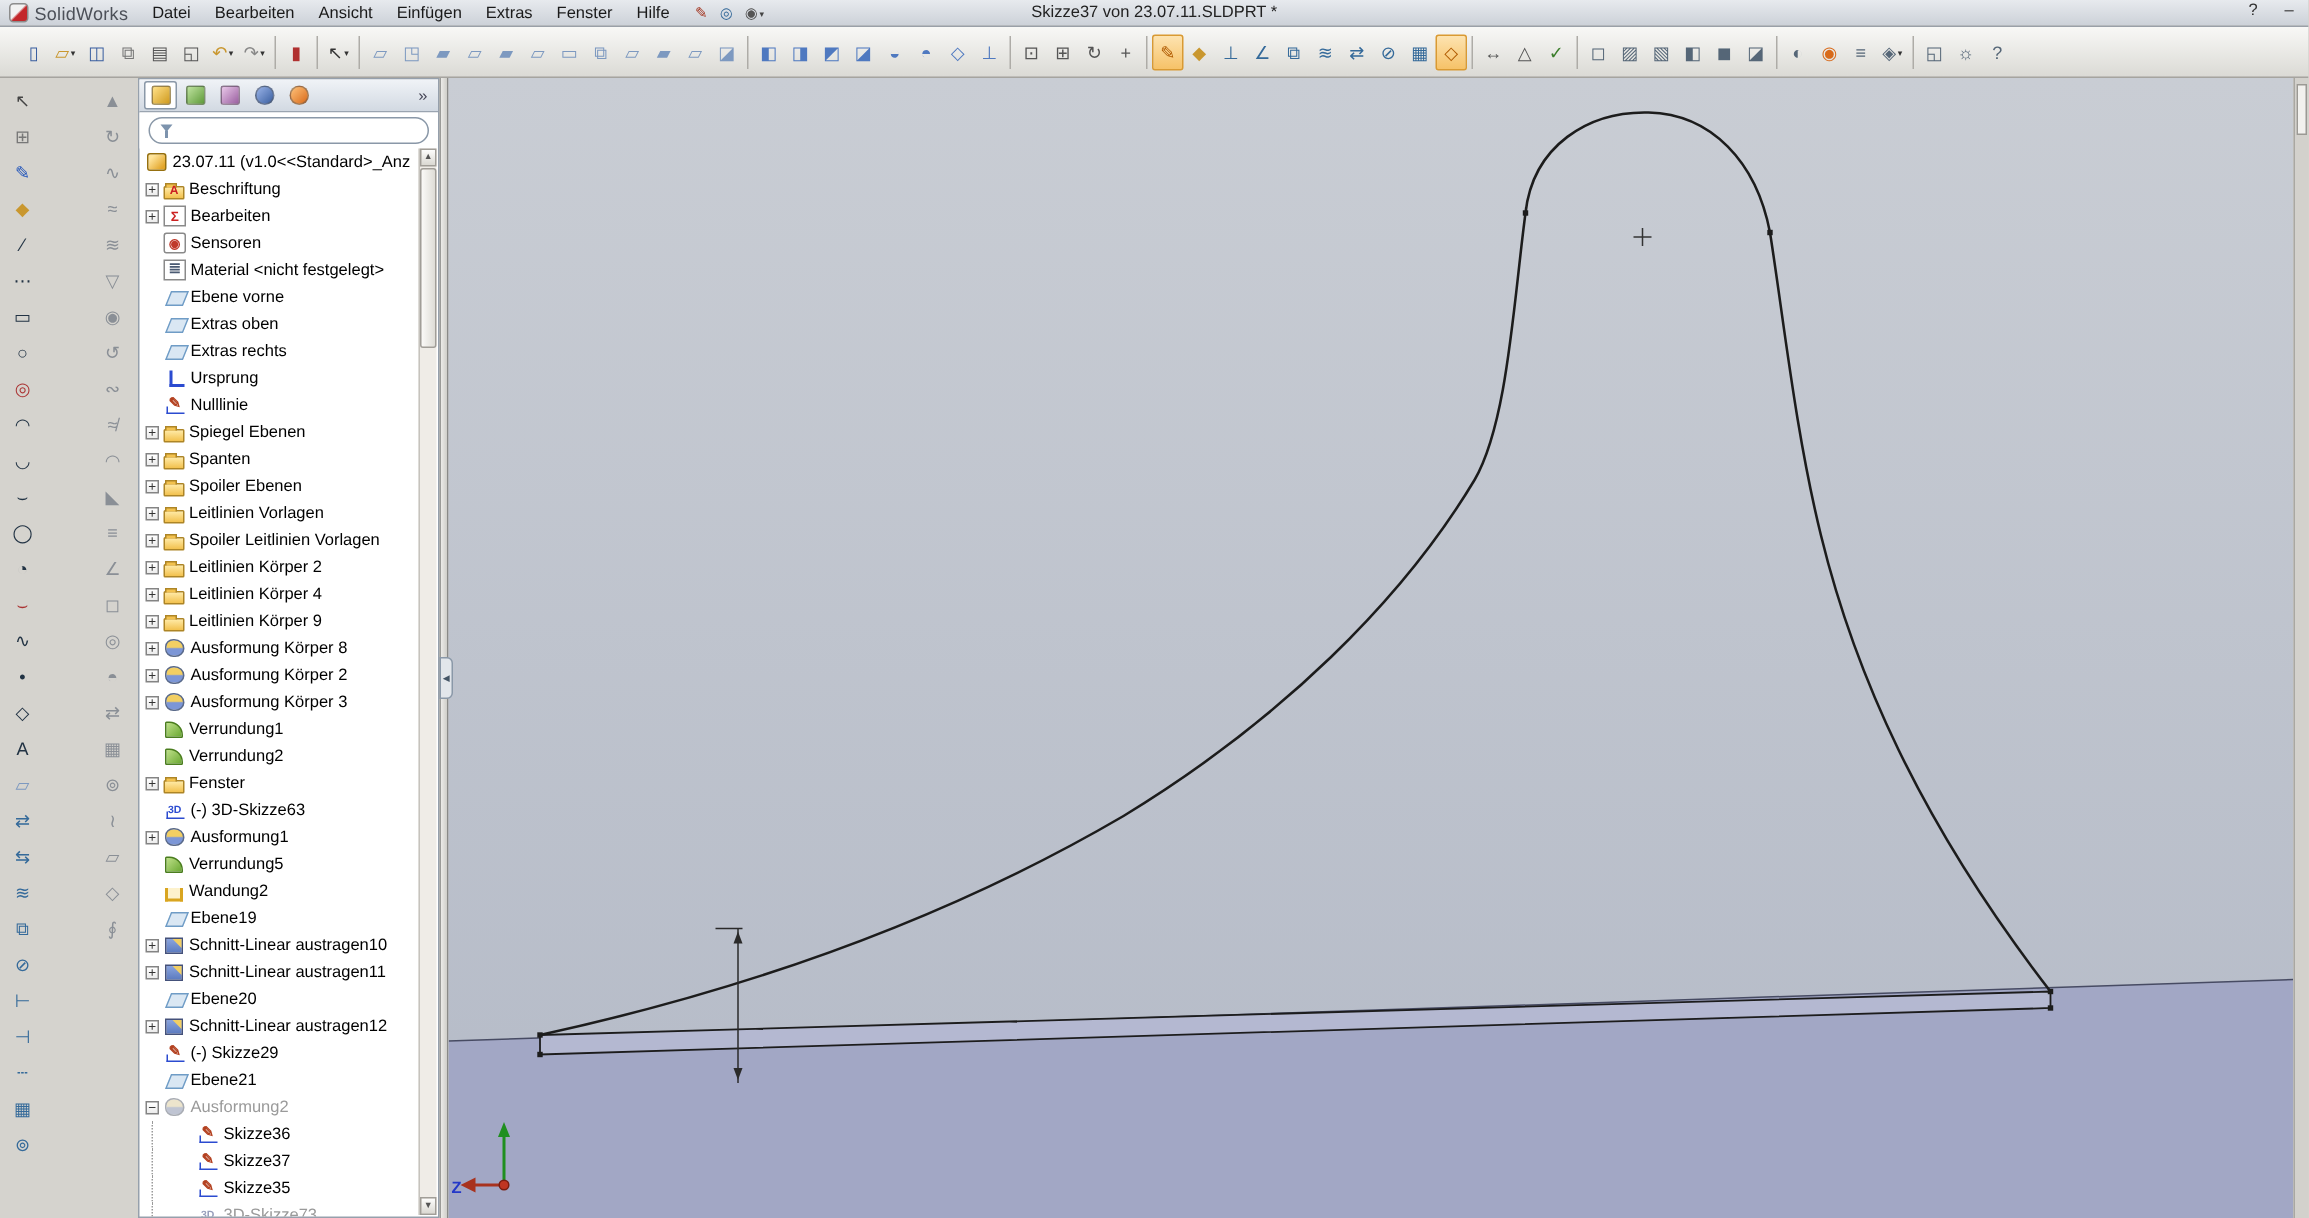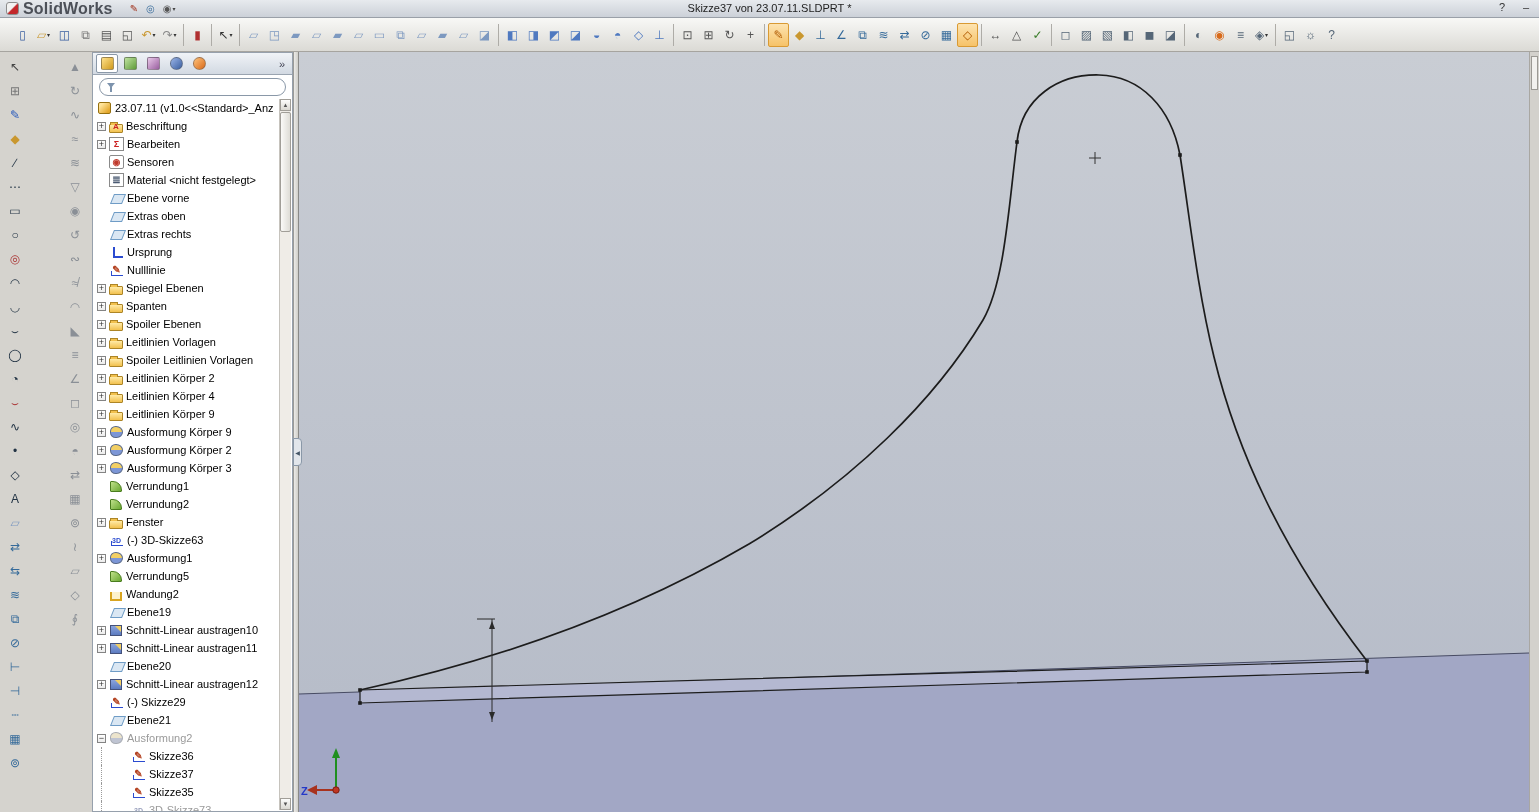--- a/index.html
+++ b/index.html
@@ -6,21 +6,21 @@
   html,body { width:1539px; height:812px; overflow:hidden; }
   body { position:relative; font-family:"Liberation Sans",sans-serif; font-size:11px; background:#d5d3ce; color:#111; }
 
   
   .titlebar { position:absolute; left:0; top:0; right:0; height:18px;
     background:linear-gradient(#e7eaee,#ccd1d8); border-bottom:1px solid #9aa0a8;
     display:flex; align-items:center; padding:0 4px; }
   .logo { display:flex; align-items:center; gap:4px; padding:0 8px 0 2px; }
   .logo-mark { width:13px; height:13px; border-radius:3px; border:1px solid #8d8d8d;
     background:linear-gradient(135deg,#f2f2f2 45%,#c3272b 55%); }
-  .logo-text { font-weight:bold; font-size:16px; color:#4c5058; letter-spacing:.2px; }
+  .logo-text { font-weight:normal; font-size:12px; color:#4c5058; letter-spacing:.2px; }
   .menu-bar { display:flex; align-items:center; }
   .menu-item { padding:1px 8px; color:#1a1a1a; cursor:default; }
   .quick-icons { display:flex; align-items:center; margin-left:6px; gap:2px; }
   .mini-btn { display:flex; align-items:center; height:15px; padding:0 3px; border-radius:2px; }
   .mini-btn .glyph { font-size:10px; }
   .mini-btn .dd { font-size:6px; color:#444; margin-left:1px; }
   .window-title { position:absolute; left:50%; transform:translateX(-50%); top:2px;
     color:#222; pointer-events:none; white-space:nowrap; }
   .titlebar-right { position:absolute; right:6px; top:1px; display:flex; gap:10px; }
   .titlebar-right span { font-size:11px; color:#333; width:14px; text-align:center; }
@@ -138,20 +138,29 @@
     background:#f2f1ee; border:1px solid #9b9994; }
 </style>
 </head>
 <body>
 
 <div class="titlebar">
   <div class="logo">
     <span class="logo-mark"></span>
     <span class="logo-text">SolidWorks</span>
   </div>
+  <div class="menu-bar">
+      <span class="menu-item">Datei</span>
+      <span class="menu-item">Bearbeiten</span>
+      <span class="menu-item">Ansicht</span>
+      <span class="menu-item">Einfügen</span>
+      <span class="menu-item">Extras</span>
+      <span class="menu-item">Fenster</span>
+      <span class="menu-item">Hilfe</span>
+    </div>
   <div class="quick-icons">
       <div class="mini-btn">
         <span class="glyph" style="color: rgb(163, 53, 32);">✎</span>
       </div>
       <div class="mini-btn">
         <span class="glyph" style="color: rgb(53, 106, 154);">◎</span>
       </div>
       <div class="mini-btn">
         <span class="glyph" style="color: rgb(85, 85, 85);">◉</span>
         <span class="dd">▾</span>
@@ -642,21 +651,21 @@
         <span class="lbl">Leitlinien Körper 4</span>
       </div>
       <div class="tree-row">
         <span class="exp">+</span>
         <span class="ic ic-folder"></span>
         <span class="lbl">Leitlinien Körper 9</span>
       </div>
       <div class="tree-row">
         <span class="exp">+</span>
         <span class="ic ic-loft"></span>
-        <span class="lbl">Ausformung Körper 9</span>
+        <span class="lbl">Ausformung Körper 8</span>
       </div>
       <div class="tree-row">
         <span class="exp">+</span>
         <span class="ic ic-loft"></span>
         <span class="lbl">Ausformung Körper 2</span>
       </div>
       <div class="tree-row">
         <span class="exp">+</span>
         <span class="ic ic-loft"></span>
         <span class="lbl">Ausformung Körper 3</span>

